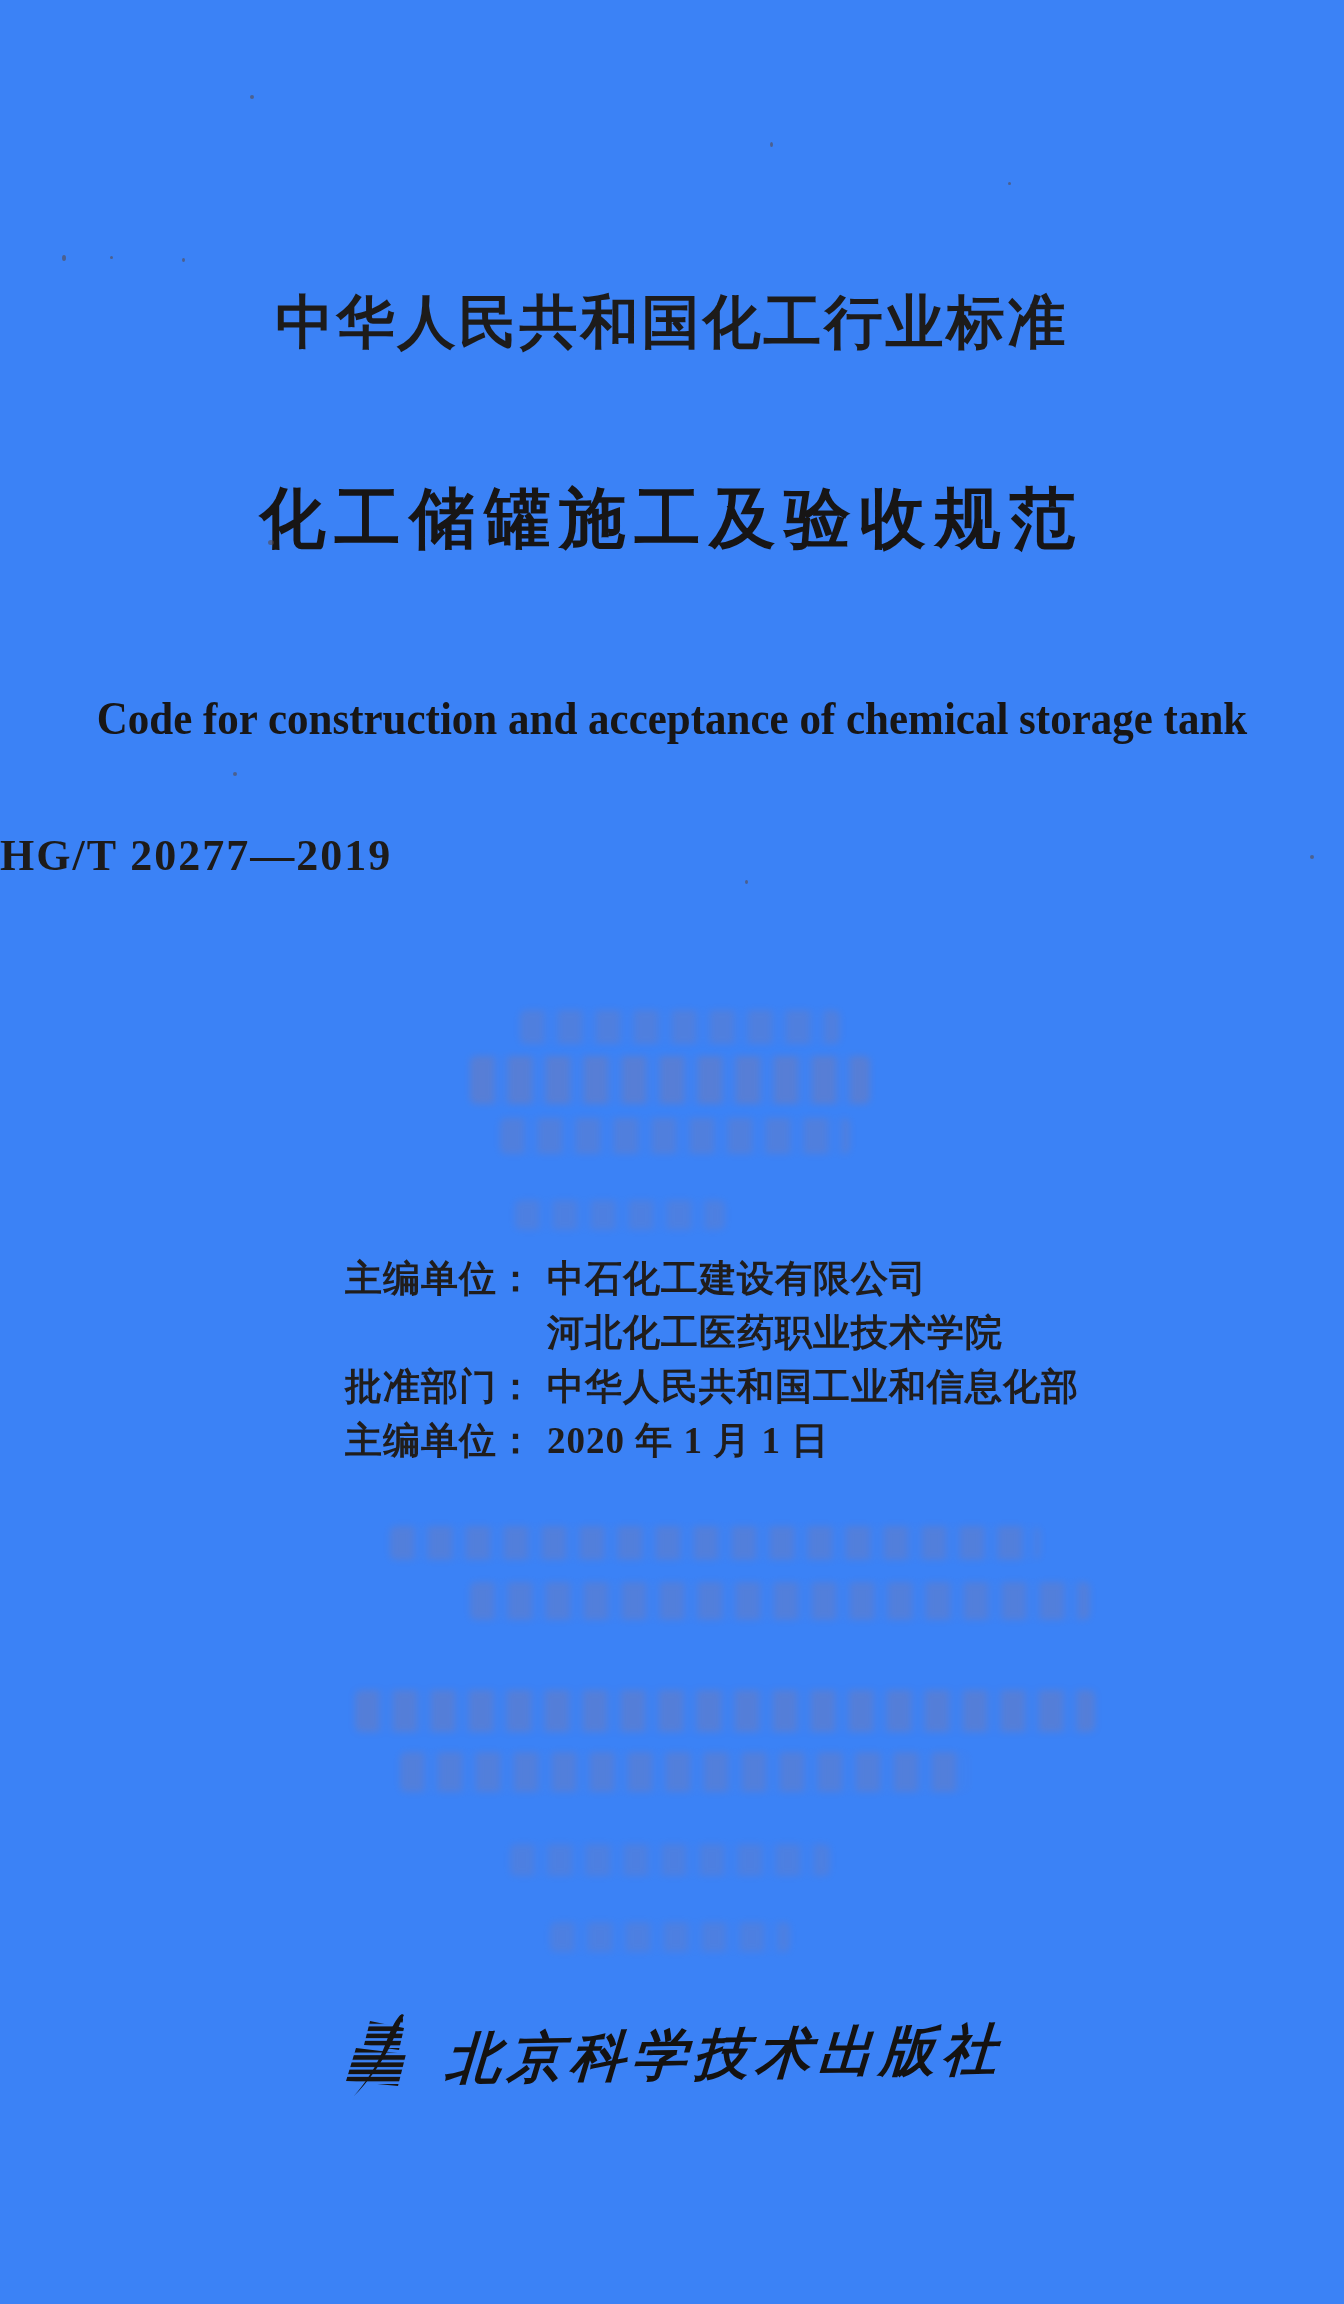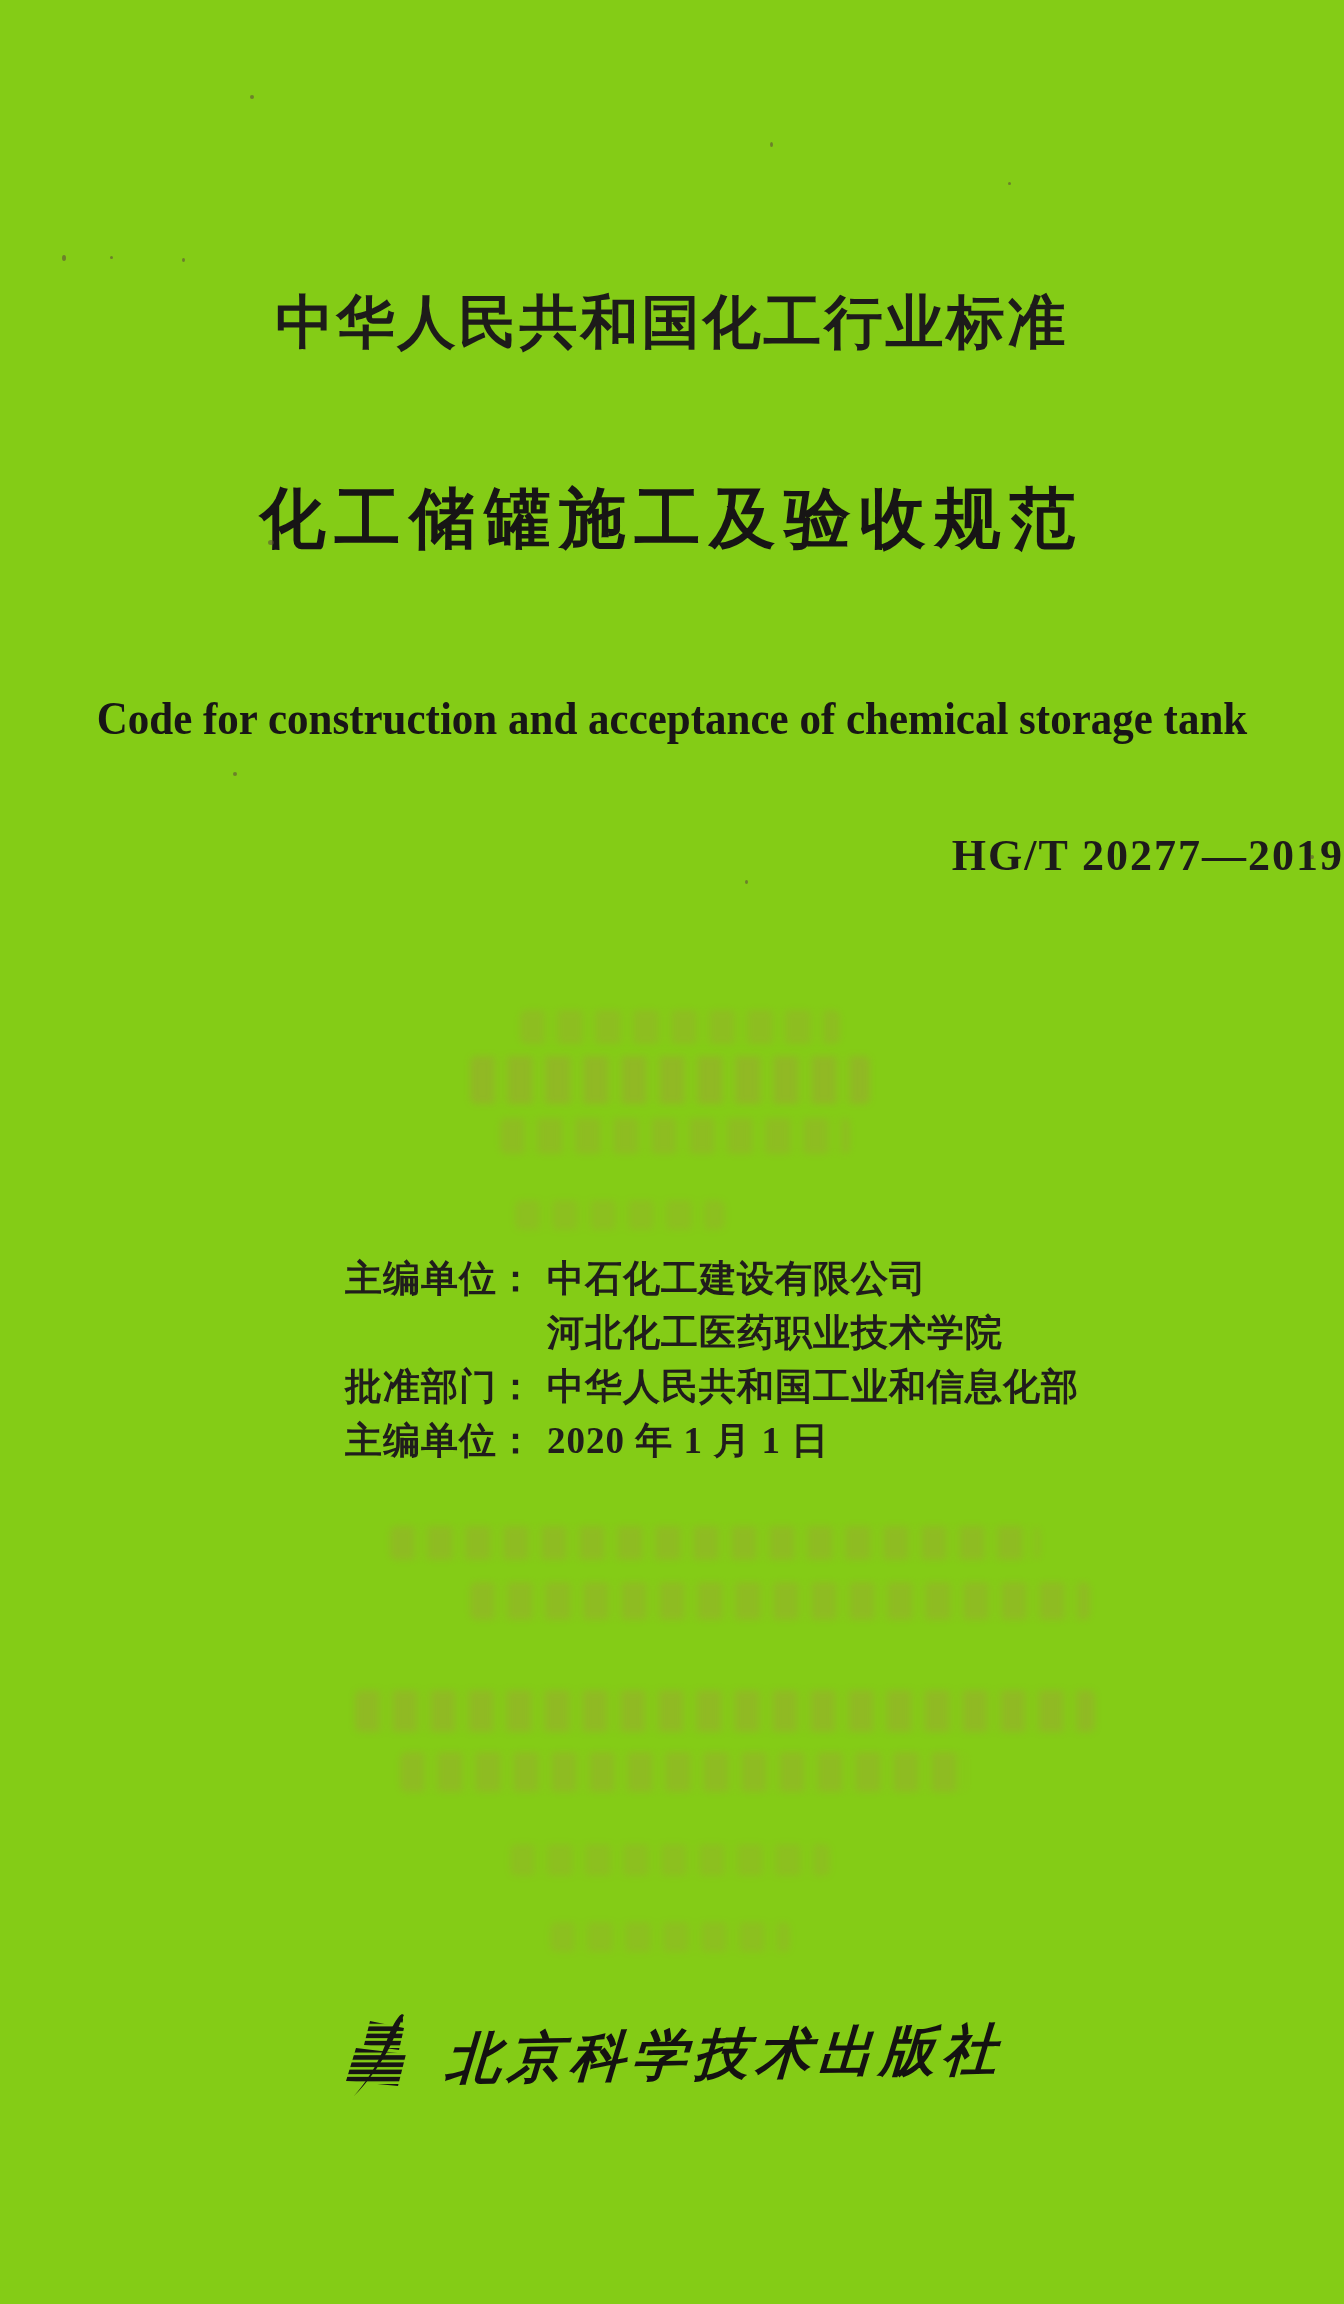--- a/index.html
+++ b/index.html
@@ -1,20 +1,20 @@
 <!DOCTYPE html>
 <html><head>
 <meta charset="utf-8">
 <style>
   html,body{margin:0;padding:0;background:#e8e8e8;}
   .page{
     position:relative;
     width:1344px;height:2304px;
     margin:0 auto;
-    background:#84cc16;
+    background:#3b82f6;
     overflow:hidden;
     font-family:"Liberation Serif","DejaVu Serif",serif;
     color:#1d1b1a;
   }
   
   .header-label{
     position:absolute;top:284px;left:0;width:100%;
     text-align:center;
     font-size:58px;letter-spacing:3px;font-weight:600;
     font-family:"Liberation Serif","DejaVu Serif",serif;
@@ -29,21 +29,21 @@
   .title-en{
     position:absolute;top:694px;left:0;width:100%;
     text-align:center;
     font-size:43px;font-weight:bold;
     transform:scaleY(1.08);
     font-family:"Liberation Serif","DejaVu Serif",serif;
     color:#181616;
   }
   .std-no{
     position:absolute;top:830px;left:0;width:100%;
-    text-align:right;
+    text-align:left;
     font-size:44px;font-weight:600;letter-spacing:2px;
     font-family:"Liberation Serif","DejaVu Serif",serif;
   }
   
   .info{
     position:absolute;top:1252px;left:345px;
     font-size:37px;line-height:54px;font-weight:700;
     font-family:"Liberation Serif","DejaVu Serif",serif;
     color:#201d1c;
     letter-spacing:1px;

